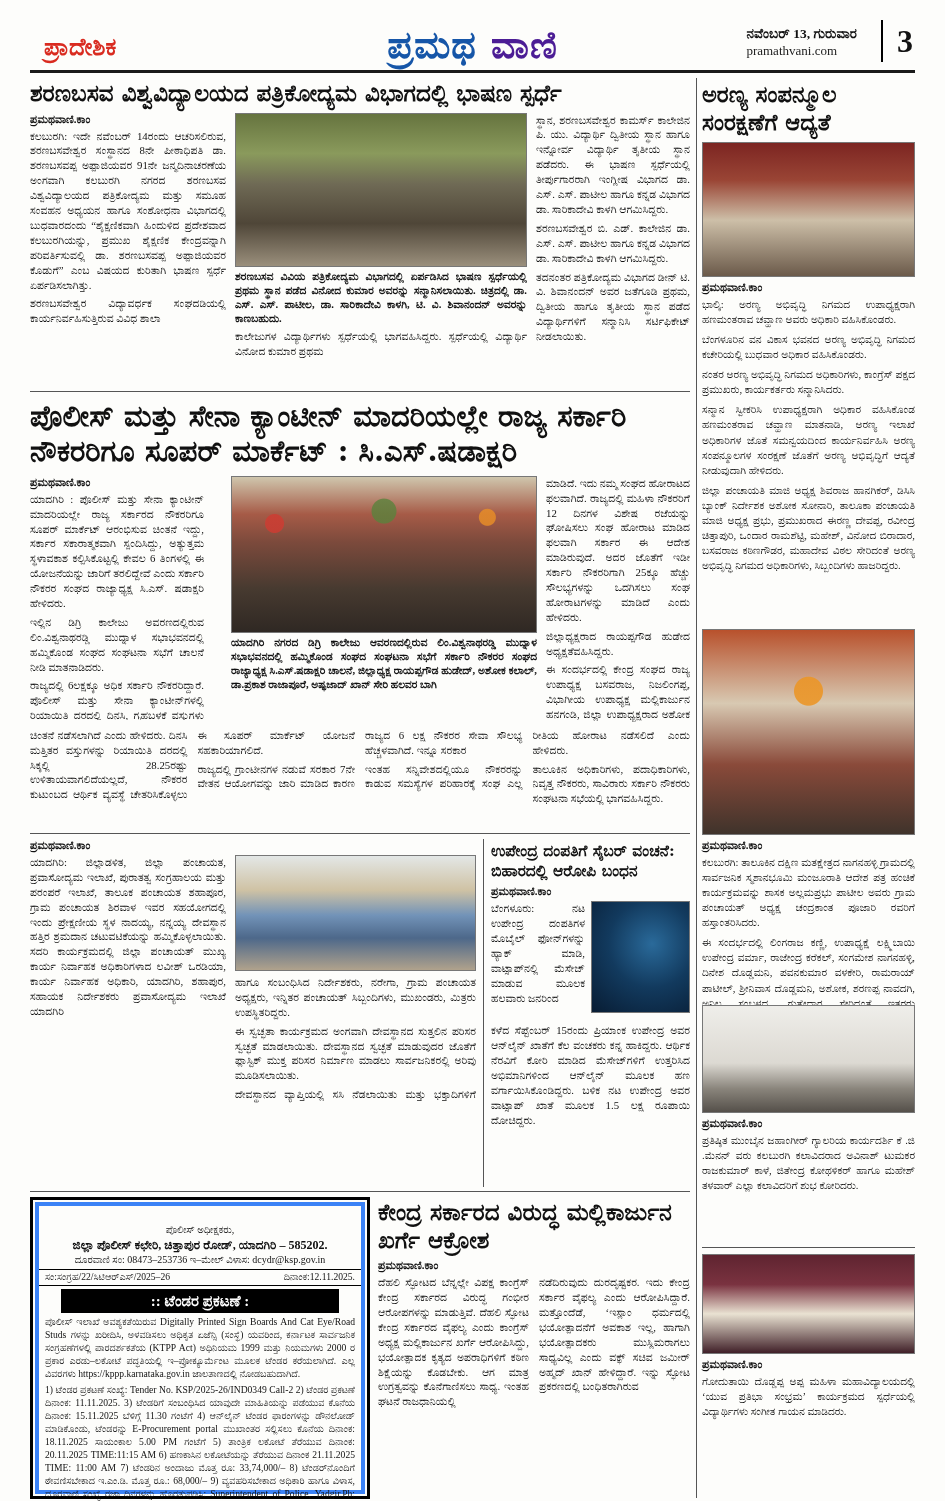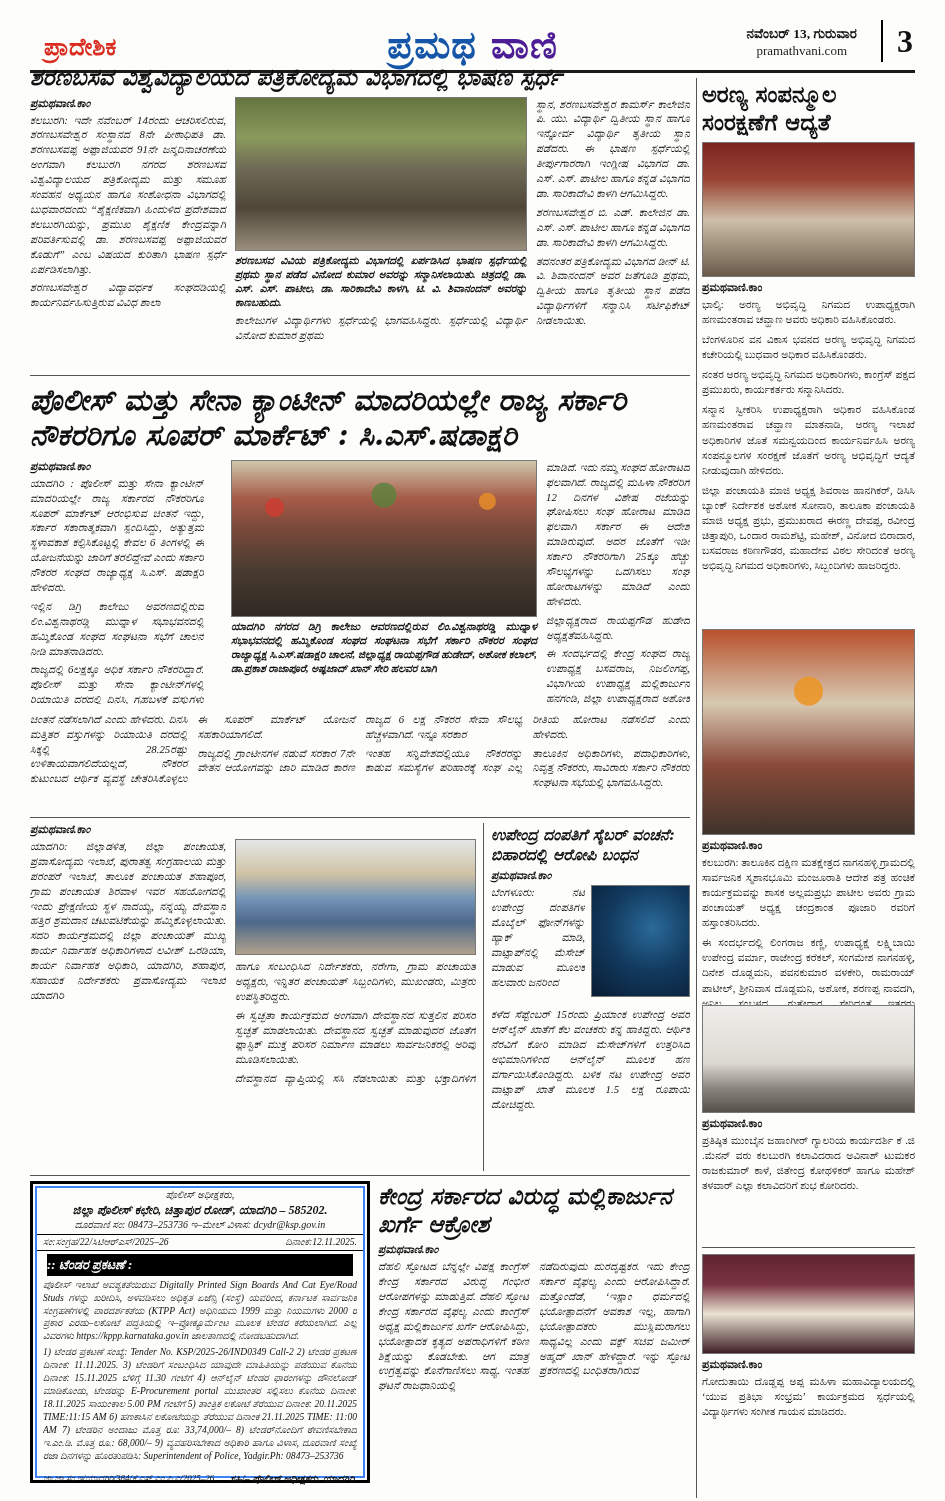--- a/index.html
+++ b/index.html
@@ -5,28 +5,28 @@
   html,body{margin:0;padding:0;background:#e8e8e4;}
   .page{position:relative;width:945px;height:1501px;background:#fdfdfb;margin:0 auto;
         font-family:"Liberation Serif", serif;color:#111;overflow:hidden;}
   
   .masthead{position:absolute;left:30px;top:18px;width:885px;height:50px;}
   .m-section{position:absolute;left:14px;top:14px;font-size:24px;font-weight:bold;color:#d92b20;
              font-family:"DejaVu Serif", serif;}
   .m-title{position:absolute;left:0;right:0;top:4px;text-align:center;font-size:38px;font-weight:bold;
            font-family:"DejaVu Serif", serif;letter-spacing:1px;}
   .m-title .t1{color:#1656a8;} .m-title .t2{color:#4c1d95;}
-  .m-meta{position:absolute;right:58px;top:8px;text-align:center;line-height:1.25;}
+  .m-meta{position:absolute;right:58px;top:8px;text-align:left;line-height:1.25;}
   .m-date{font-size:13.5px;font-weight:bold;}
   .m-site{font-size:13px;color:#222;}
   .m-pagenum{position:absolute;right:2px;top:2px;border-left:2.5px solid #000;padding:2px 0 2px 14px;
              font-size:32px;font-weight:bold;line-height:1.2;}
   .m-rule{position:absolute;left:30px;top:70px;width:885px;height:2.5px;background:#1a1a1a;}
   
-  .left-area{position:absolute;left:30px;top:62px;width:660px;font-style:italic;}
+  .left-area{position:absolute;left:30px;top:78px;width:660px;}
   .right-col{position:absolute;left:702px;top:80px;width:213px;}
   .vdivider{position:absolute;left:696px;top:78px;width:1px;height:1420px;background:#555;}
   .hrule{height:1px;background:#555;margin:4px 0 5px 0;}
   
   .headline-xl{font-family:"DejaVu Serif", serif;font-weight:bold;font-size:29px;line-height:1.22;margin:2px 0 6px;}
   .headline-lg{font-family:"DejaVu Serif", serif;font-weight:bold;font-size:23px;line-height:1.2;margin:1px 0 6px;}
   .headline-md{font-family:"DejaVu Serif", serif;font-weight:bold;font-size:26px;line-height:1.25;margin:1px 0 6px;}
   .headline-sm{font-family:"DejaVu Serif", serif;font-weight:bold;font-size:15.5px;line-height:1.3;margin:2px 0 4px;}
   .byline{font-weight:bold;font-size:11px;margin:0 0 3px 0;}
   .body-txt{font-size:10.8px;line-height:1.38;text-align:justify;}
@@ -50,28 +50,28 @@
   .ph5{background:linear-gradient(180deg,#7c2522 0%,#9a4535 28%,#cdbfa8 58%,#6b5a4a 100%);}
   .ph6{background:radial-gradient(circle at 50% 30%,rgba(235,150,40,.9) 0 14px,transparent 15px),
        linear-gradient(180deg,#b8512c 0%,#d8c9b2 36%,#8a4a3a 66%,#3f332b 100%);}
   .ph7{background:linear-gradient(180deg,#efeeea 0%,#dcd9d2 54%,#8a857c 78%,#55504a 100%);}
   .ph8{background:linear-gradient(180deg,#5f2430 0%,#7a3240 30%,#e9e2d2 60%,#402028 100%);}
   
   .split-row{display:flex;}
   .split-vrule{width:1px;background:#555;margin:0 7px;}
   
   .adbox{width:340px;box-sizing:border-box;border:3px solid #000;padding:2px;height:302px;}
-  .adbox-inner{border:2px solid #3b82f6;padding:0 6px;height:100%;box-sizing:border-box;font-size:9.6px;line-height:1.35;}
+  .adbox-inner{border:4px solid #3b82f6;padding:17px 6px;height:100%;box-sizing:border-box;font-size:9.6px;line-height:1.35;}
   .ad-c{text-align:center;}
   .ad-l1{font-size:10px;}
   .ad-l2{font-size:12px;font-weight:bold;}
   .ad-l3{font-size:10px;}
   .ad-refrow{display:flex;justify-content:space-between;border-top:1px solid #000;border-bottom:1px solid #000;
              margin:3px -6px 3px;padding:1px 6px;font-size:9.6px;}
-  .ad-bar{background:#000;color:#fff;text-align:left;font-weight:bold;font-size:13px;padding:2px 0;margin:0 4px 3px;}
+  .ad-bar{background:#000;color:#fff;text-align:center;font-weight:bold;font-size:15px;padding:2px 0;margin:0 16px 3px;}
   .ad-body p{margin:0 0 3px 0;text-align:justify;}
   .ad-footrow{display:flex;justify-content:space-between;margin-top:5px;font-size:9px;}
   .ad-footrow .sig{font-weight:bold;font-size:10px;}
   
   .rc-head{font-family:"DejaVu Serif", serif;font-weight:bold;font-size:22.5px;line-height:1.25;margin:0 0 6px;}
   .rc-rule{height:1px;background:#555;margin:6px 0;}
 </style>
 </head>
 <body>
 

